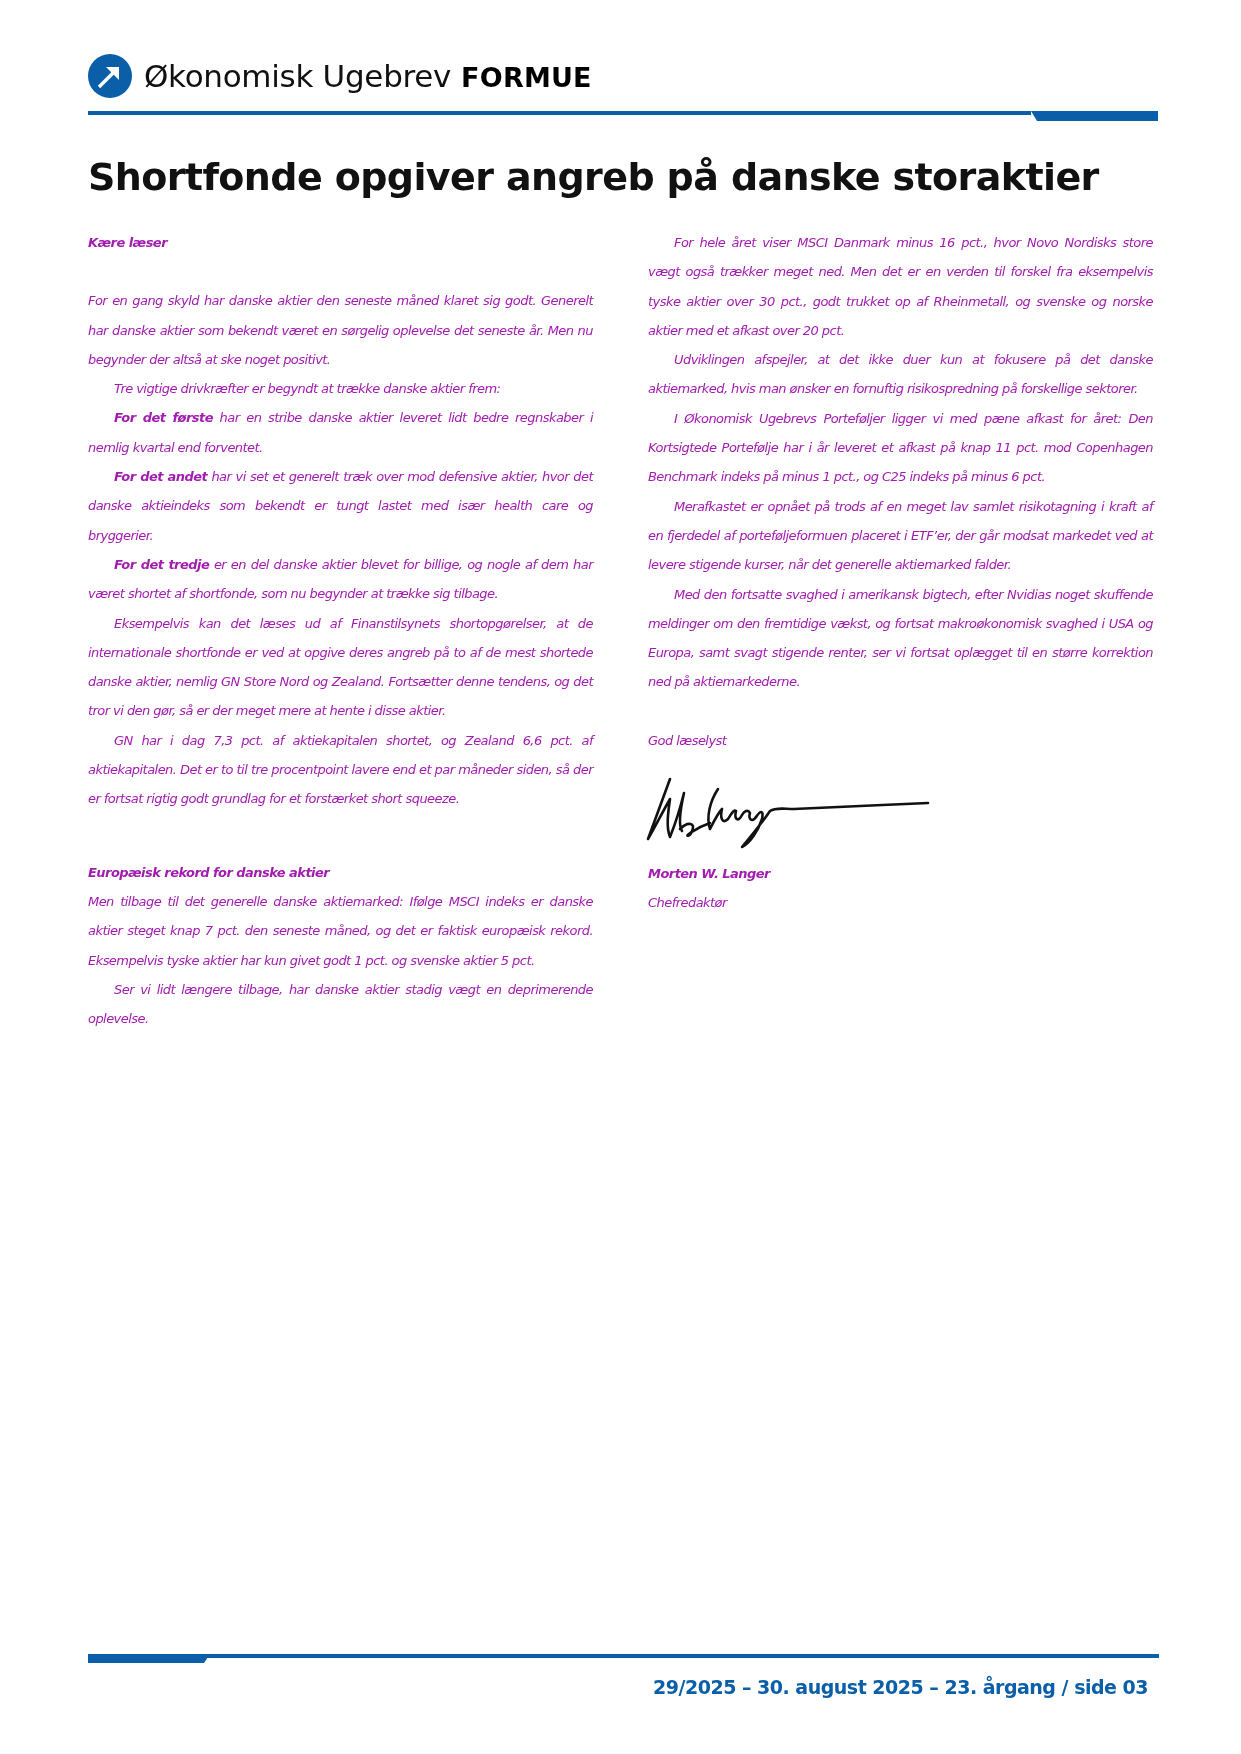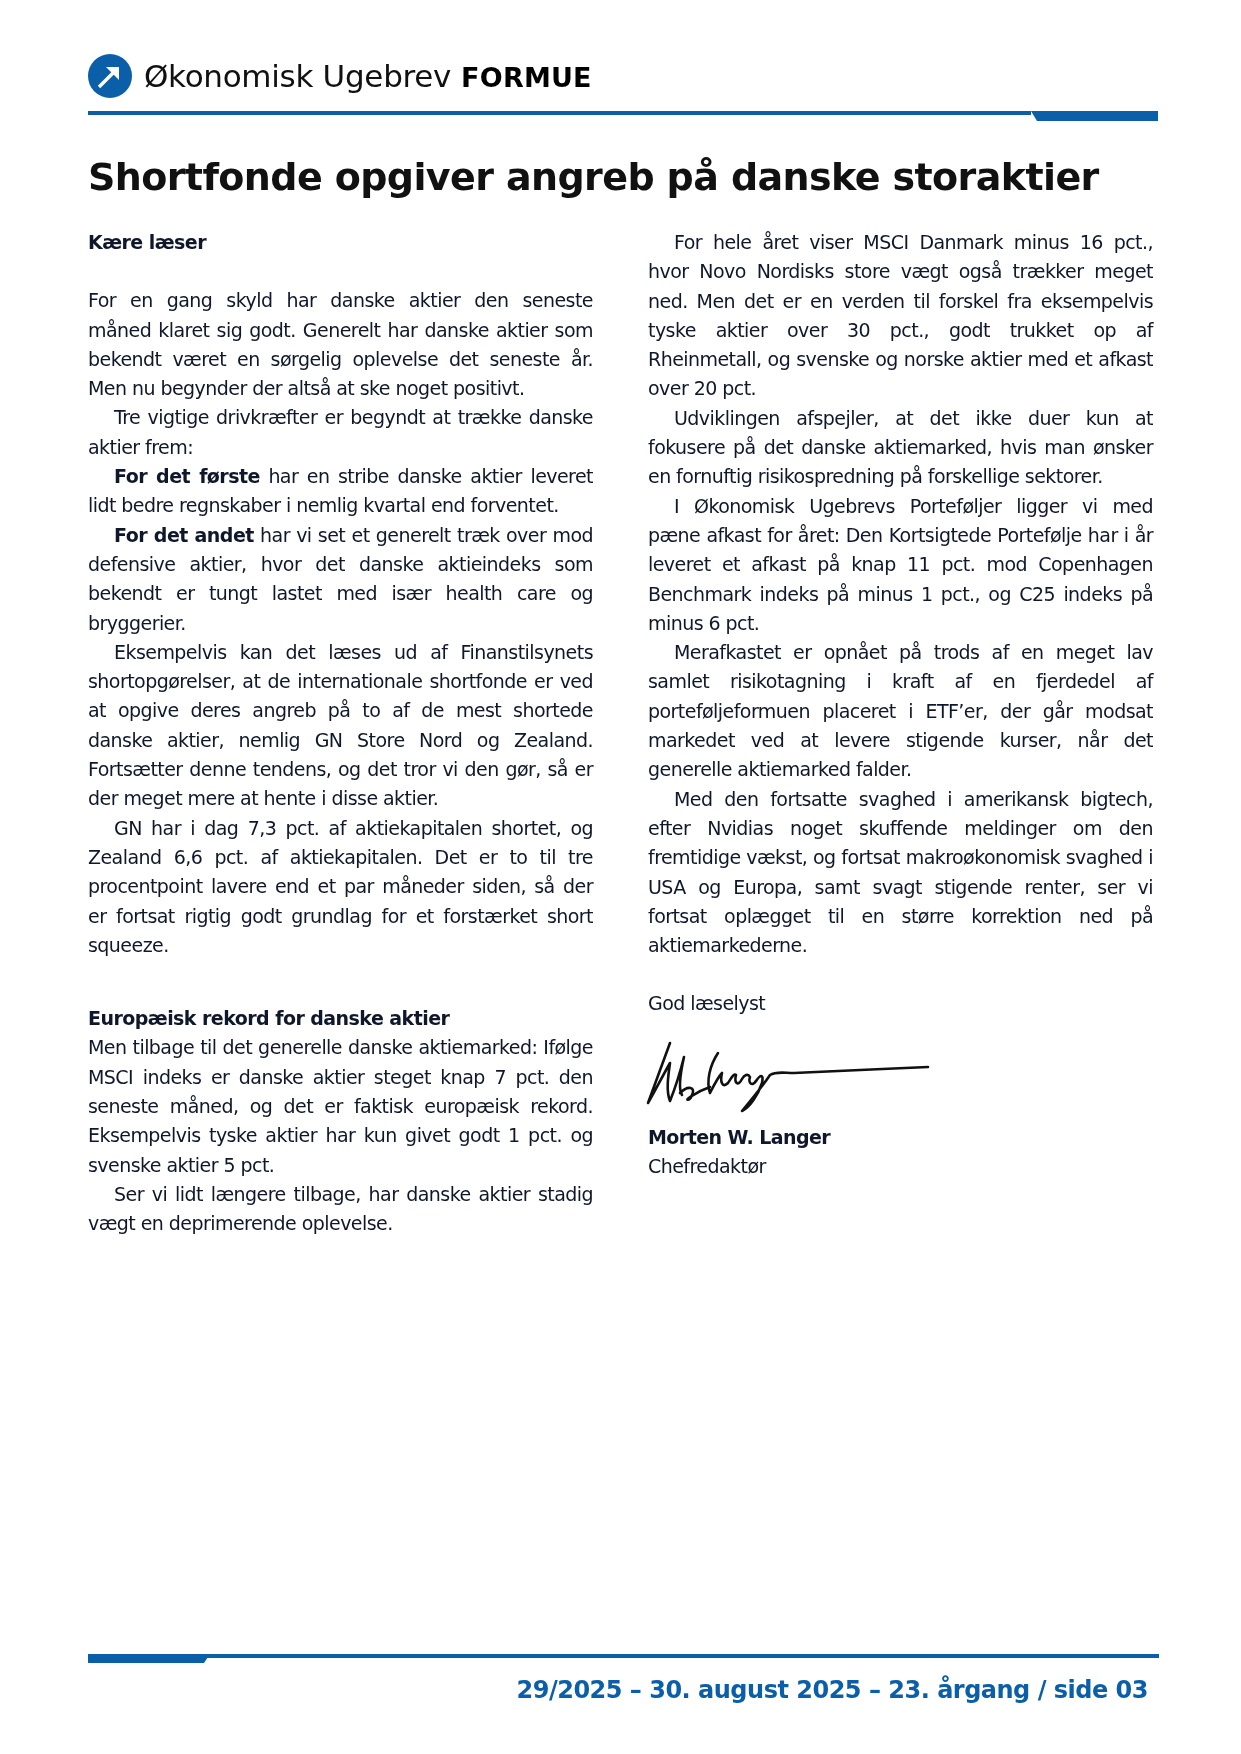--- a/index.html
+++ b/index.html
@@ -12,37 +12,37 @@
   .brand { margin-left: 12px; font-size: 31px; letter-spacing: -0.3px; color: #111; font-family: "DejaVu Sans", sans-serif; white-space: nowrap; }
   .brand .formue { color: #000000; font-weight: bold; margin-left: 10px; font-size: 27px; letter-spacing: 0.2px; }
 
   .rule-top-thin { position: absolute; left: 88px; top: 111px; width: 943px; height: 4px; background: #0a5fa8; }
   .rule-top-thick { position: absolute; left: 1031px; top: 111px; width: 127px; height: 10px; background: #0a5fa8; clip-path: polygon(0 0, 100% 0, 100% 100%, 6px 100%); }
 
   
   .title { position: absolute; left: 88px; top: 155px; font-size: 38px; font-weight: bold; letter-spacing: -0.6px; color: #111; font-family: "DejaVu Sans", sans-serif; white-space: nowrap; text-align: right; }
 
   
-  .col { position: absolute; top: 228px; width: 505px; font-size: 19px; line-height: 29.3px; font-family: "DejaVu Sans", sans-serif; letter-spacing: -0.55px; color: #0f172a; }
+  .col { position: absolute; top: 228px; width: 505px; font-size: 13px; line-height: 29.3px; font-family: "DejaVu Sans", sans-serif; letter-spacing: -0.55px; color: #a21caf; font-style: italic; }
   .col-left { left: 88px; }
   .col-right { left: 648px; }
   .col p { margin: 0; text-align: justify; text-indent: 26px; hyphens: auto; }
   .col p.noindent { text-indent: 0; }
   .col .greeting { font-weight: bold; margin-bottom: 29px; text-indent: 0; }
   .col .subhead { font-weight: bold; margin-top: 44px; text-indent: 0; }
   .col b { font-weight: bold; }
   .closing { margin-top: 29px !important; text-indent: 0 !important; }
   .signature { width: 300px; height: 80px; margin-top: 16px; margin-left: -4px; }
   .signer-name { font-weight: bold; text-indent: 0 !important; margin-top: 8px !important; }
   .signer-role { text-indent: 0 !important; }
 
   
   .rule-bottom-thick { position: absolute; left: 88px; top: 1654px; width: 122px; height: 9px; background: #0a5fa8; clip-path: polygon(0 0, 100% 0, calc(100% - 6px) 100%, 0 100%); }
   .rule-bottom-thin { position: absolute; left: 88px; top: 1654px; width: 1071px; height: 4px; background: #0a5fa8; }
-  .footer-text { position: absolute; right: 93px; top: 1676px; font-size: 24px; font-weight: bold; color: #0a5fa8; letter-spacing: -0.5px; font-family: "DejaVu Sans", sans-serif; white-space: nowrap; }
+  .footer-text { position: absolute; right: 93px; top: 1676px; font-size: 19px; font-weight: bold; color: #0a5fa8; letter-spacing: -0.5px; font-family: "DejaVu Sans", sans-serif; white-space: nowrap; }
 </style>
 </head>
 <body>
 
 <div class="masthead">
   <div class="logo-circle">
     <svg width="44" height="44" viewBox="0 0 44 44">
       <line x1="11" y1="33" x2="27" y2="17" stroke="#ffffff" stroke-width="3.4" stroke-linecap="butt"></line>
       <polygon points="18,13 31,13 31,26" fill="#ffffff"></polygon>
     </svg>
@@ -55,20 +55,21 @@
 <div class="rule-top-thick"></div>
 
 <h1 class="title" style="margin:0;">Shortfonde opgiver angreb på danske storaktier</h1>
 
 <div class="col col-left">
   <p class="greeting">Kære læser</p>
   <p class="noindent">For en gang skyld har danske aktier den seneste måned klaret sig godt. Generelt har danske aktier som bekendt været en sørgelig oplevelse det seneste år. Men nu begynder der altså at ske noget positivt.</p>
   <p>Tre vigtige drivkræfter er begyndt at trække danske aktier frem:</p>
   <p><b>For det første</b><span> har en stribe danske aktier leveret lidt bedre regnskaber i nemlig kvartal end forventet.</span></p>
   <p><b>For det andet</b><span> har vi set et generelt træk over mod defensive aktier, hvor det danske aktieindeks som bekendt er tungt lastet med især health care og bryggerier.</span></p>
+  <p><b>For det tredje</b><span> er en del danske aktier blevet for billige, og nogle af dem har været shortet af shortfonde, som nu begynder at trække sig tilbage.</span></p>
   <p>Eksempelvis kan det læses ud af Finanstilsynets shortopgørelser, at de internationale shortfonde er ved at opgive deres angreb på to af de mest shortede danske aktier, nemlig GN Store Nord og Zealand. Fortsætter denne tendens, og det tror vi den gør, så er der meget mere at hente i disse aktier.</p>
   <p>GN har i dag 7,3 pct. af aktiekapitalen shortet, og Zealand 6,6 pct. af aktiekapitalen. Det er to til tre procentpoint lavere end et par måneder siden, så der er fortsat rigtig godt grundlag for et forstærket short squeeze.</p>
   <p class="subhead">Europæisk rekord for danske aktier</p>
   <p class="noindent">Men tilbage til det generelle danske aktiemarked: Ifølge MSCI indeks er danske aktier steget knap 7 pct. den seneste måned, og det er faktisk europæisk rekord. Eksempelvis tyske aktier har kun givet godt 1 pct. og svenske aktier 5 pct.</p>
   <p>Ser vi lidt længere tilbage, har danske aktier stadig vægt en deprimerende oplevelse.</p>
 </div>
 
 <div class="col col-right">
   <p>For hele året viser MSCI Danmark minus 16 pct., hvor Novo Nordisks store vægt også trækker meget ned. Men det er en verden til forskel fra eksempelvis tyske aktier over 30 pct., godt trukket op af Rheinmetall, og svenske og norske aktier med et afkast over 20 pct.</p>
   <p>Udviklingen afspejler, at det ikke duer kun at fokusere på det danske aktiemarked, hvis man ønsker en fornuftig risikospredning på forskellige sektorer.</p>

